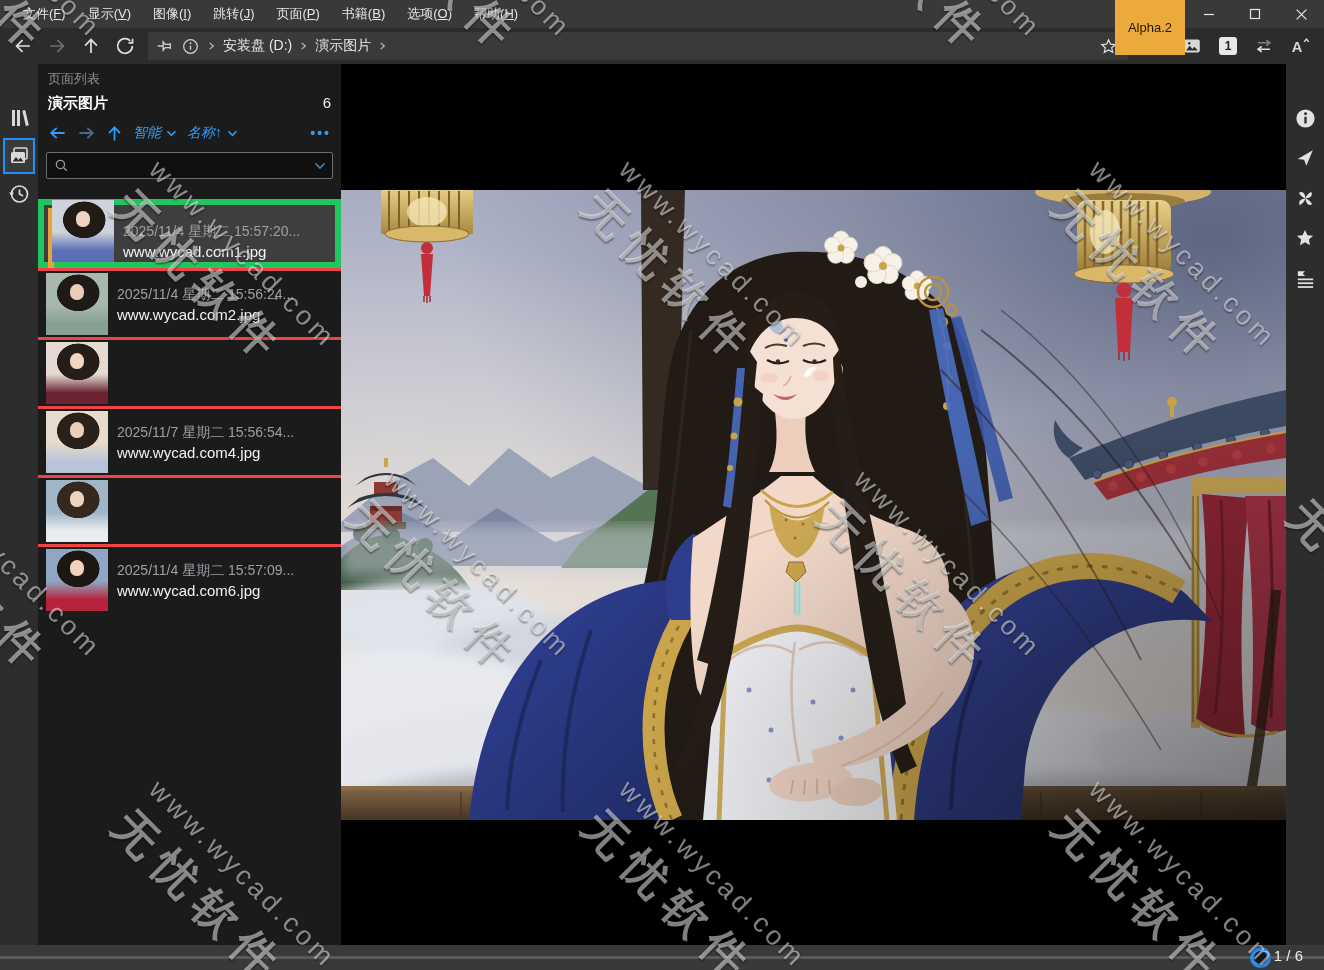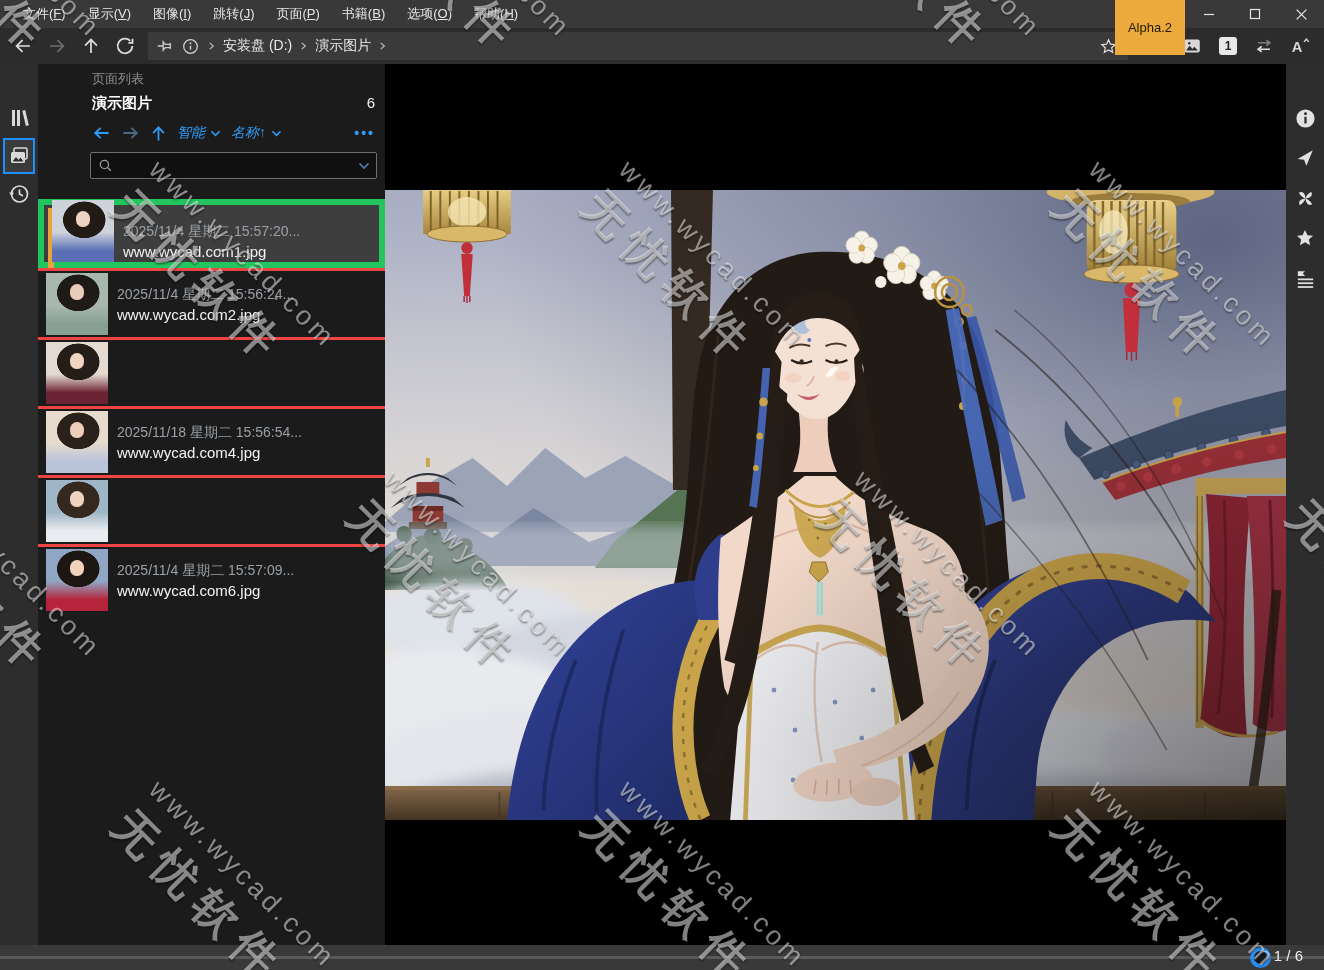--- a/index.html
+++ b/index.html
@@ -29,21 +29,21 @@
 
   
   .body{display:flex;height:881px;}
   .strip{width:38px;background:#2d2d2d;flex:none;display:flex;flex-direction:column;align-items:center;}
   .strip-btn{width:38px;height:40px;display:flex;align-items:center;justify-content:center;}
   .strip-btn.active{width:32px;height:36px;border:2px solid #1f8fff;background:#3a3a3a;box-sizing:border-box;}
   .left-strip{padding-top:34px;}
   .right-strip{padding-top:34px;}
 
   
-  .panel{width:303px;background:#1b1b1b;flex:none;position:relative;color:#ddd;padding-left:44px;}
+  .panel{width:303px;background:#1b1b1b;flex:none;position:relative;color:#ddd;}
   .panel-caption{padding:6px 10px 0;color:#8f8f8f;font-size:13px;}
   .panel-book{display:flex;align-items:baseline;padding:6px 10px 2px;color:#fff;}
   .book-title{font-size:15px;font-weight:bold;}
   .book-count{margin-left:auto;font-size:15px;color:#f0f0f0;}
   .panel-toolbar{display:flex;align-items:center;padding:9px 10px 4px;color:var(--accent,#2f9bf5);}
   .pt-btn{display:flex;align-items:center;margin-right:10px;font-size:14px;color:var(--accent,#2f9bf5);white-space:nowrap;font-style:italic;}
   .pt-btn.dim{color:#4c6a85;}
   .pt-more{margin-left:auto;font-size:14px;letter-spacing:2px;font-weight:bold;}
   .search{margin:6px 8px 8px;height:27px;background:#101010;border:1px solid #6e6e6e;border-radius:2px;display:flex;align-items:center;padding:0 6px;box-sizing:border-box;}
   .search input{flex:1;background:transparent;border:none;outline:none;color:#ddd;font-size:13px;min-width:0;font-family:inherit;}
@@ -292,21 +292,21 @@
               <div class="date">2025/11/4 星期二 15:56:24...</div>
               <div class="fname">www.wycad.com2.jpg</div>
             </div>
           </div>
           <div class="row">
             <div class="thumb" style="--sky: #e4dad2; --hair: #241d18; --skin: #f0d5c2; --dress: #6b2333;"></div>
           </div>
           <div class="row">
             <div class="thumb" style="--sky: #e6dbcc; --hair: #2a211a; --skin: #eccfba; --dress: #b9c3da;"></div>
             <div class="meta">
-              <div class="date">2025/11/18 星期二 15:56:54...</div>
+              <div class="date">2025/11/7 星期二 15:56:54...</div>
               <div class="fname">www.wycad.com4.jpg</div>
             </div>
           </div>
           <div class="row">
             <div class="thumb" style="--sky: #9fb6c6; --hair: #35281e; --skin: #eed4c0; --dress: #e9edf1;"></div>
           </div>
           <div class="row">
             <div class="thumb" style="--sky: #8fa6c4; --hair: #1c1713; --skin: #f0d2bd; --dress: #b5243a;"></div>
             <div class="meta">
               <div class="date">2025/11/4 星期二 15:57:09...</div>

